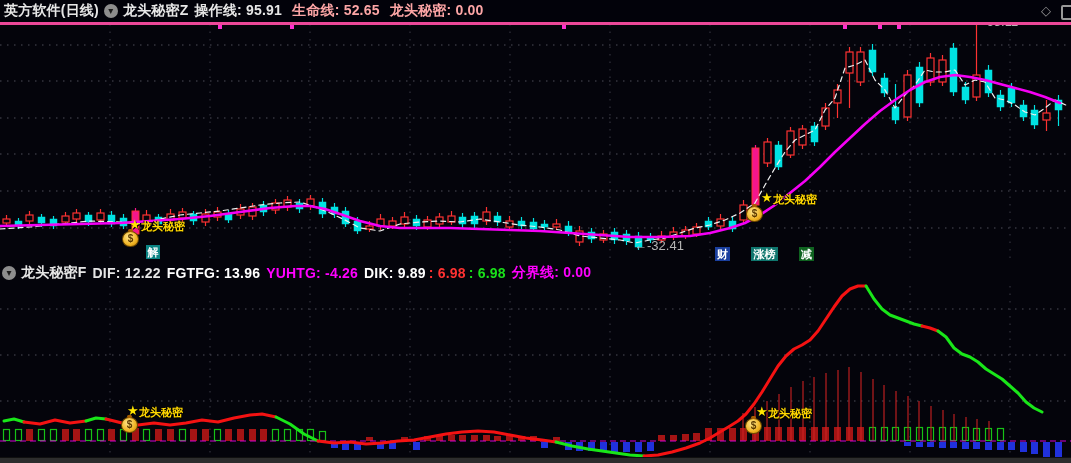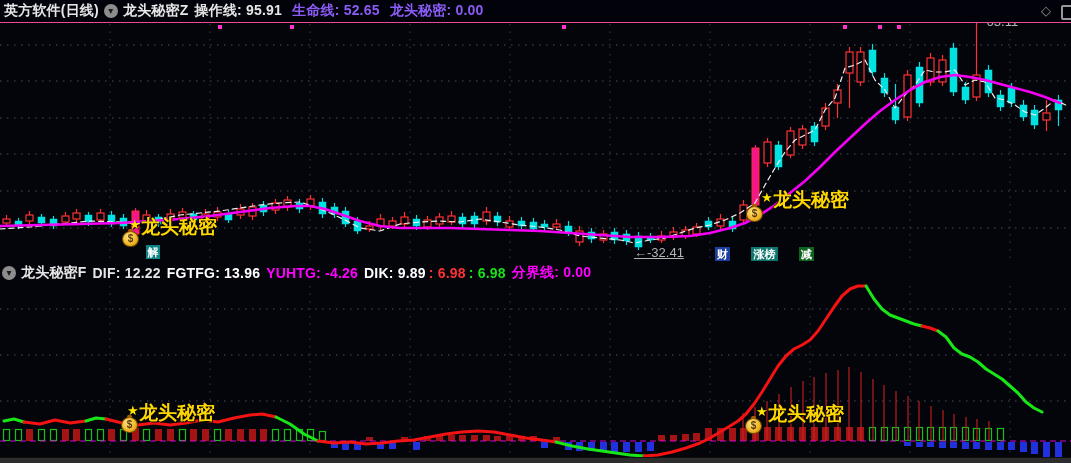--- a/index.html
+++ b/index.html
@@ -1,37 +1,37 @@
 <!DOCTYPE html>
 <html><head>
 <meta charset="utf-8">
 <style>
   html,body{margin:0;padding:0;background:#000;}
   .screen{position:relative;width:1071px;height:463px;background:#04040b;overflow:hidden;
     font-family:"Liberation Sans","DejaVu Sans",sans-serif;}
   
   .hbar{position:absolute;left:0;width:100%;display:flex;align-items:center;white-space:nowrap;
     font-size:14px;font-weight:700;letter-spacing:0.2px;}
-  #topbar{top:0;height:22px;border-bottom:1px solid #ec4899;background:#02020a;z-index:30;}
+  #topbar{top:0;height:22px;border-bottom:3px solid #ec4899;background:#02020a;z-index:30;}
   #subbar{top:263px;height:20px;z-index:30;}
-  .fw{color:#e6e6e6}.fm{color:#8b5cf6}.fy{color:#ffffff}.fr{color:#ff3232}.fg{color:#1ae01a}.fmag{color:#ff00ff}
+  .fw{color:#e6e6e6}.fm{color:#fca5a5}.fy{color:#ffffff}.fr{color:#ff3232}.fg{color:#1ae01a}.fmag{color:#ff00ff}
   .sp{margin-left:10px}.sps{margin-left:6px}
   .chev{width:14px;height:14px;border-radius:50%;background:#8d8d8d;color:#1c1c1c;
     font-size:10px;line-height:13px;text-align:center;margin:0 5px;font-weight:700;cursor:pointer;}
   .winicons{position:absolute;top:3px;right:0;width:36px;height:16px;z-index:31;}
   .dia{position:absolute;left:6px;top:0;color:#999;font-size:13px;line-height:15px;cursor:pointer;}
   .maxi{position:absolute;left:26px;top:2px;width:11px;height:11px;border:2px solid #999;border-radius:2px;cursor:pointer;}
   
   svg{position:absolute;left:0;top:0;z-index:10;}
   .grid{stroke:#4c4c58;stroke-width:1;stroke-dasharray:1.5 5.5;}
   .gridv{stroke:#3a3a46;stroke-width:1;stroke-dasharray:1.5 6;}
   
   #ov{position:absolute;left:0;top:0;width:100%;height:100%;z-index:20;pointer-events:none;}
   .star{position:absolute;color:#ffe400;font-size:13px;line-height:12px;text-shadow:1px 1px 0 #000;}
-  .siglab{position:absolute;color:#ffd700;font-size:19px;font-weight:700;line-height:13px;
+  .siglab{position:absolute;color:#ffd700;font-size:11px;font-weight:700;line-height:13px;
     text-shadow:1px 1px 0 #000,-1px 0 0 #000;}
   .bag{position:absolute;width:15px;height:14px;border-radius:50% 50% 48% 48%;
     background:radial-gradient(circle at 40% 35%,#ffe890,#f0b322 60%,#c07d08);
     border:1px solid #6e4a00;color:#5c3a00;font-size:10px;font-weight:700;text-align:center;line-height:13px;}
   .bag:before{content:"";position:absolute;left:5px;top:-3px;width:5px;height:3px;background:#a65e00;border-radius:2px;}
   .badge{position:absolute;height:14px;color:#fff;font-size:11px;font-weight:700;text-align:center;line-height:14px;}
   .price{position:absolute;color:#b4b4b4;font-size:13px;font-weight:400;line-height:13px;}
   .dstrip{position:absolute;left:0;top:457px;width:100%;height:6px;background:#2d2d2d;border-top:1px solid #101010;z-index:15;}
 </style>
 </head>
@@ -415,21 +415,21 @@
       <rect x="1031" y="110" width="7" height="15" fill="#00e2e2" stroke="#00e2e2" stroke-width="0.5"></rect>
       <line x1="1046.5" y1="100" x2="1046.5" y2="131" stroke="#fd3232" stroke-width="1.2"></line>
       <rect x="1043" y="113" width="7" height="7" fill="#04040b" stroke="#fd3232" stroke-width="1.2"></rect>
       <line x1="1058.5" y1="95" x2="1058.5" y2="126" stroke="#00e2e2" stroke-width="1.2"></line>
       <rect x="1055" y="100" width="7" height="10" fill="#00e2e2" stroke="#00e2e2" stroke-width="0.5"></rect>
       <polyline points="0,229 30,227 60,224 90,221 120,222 140,224 160,219 180,215 200,213 220,211 240,208 260,205 280,203 300,202 315,207 330,213 345,220 360,228 380,231 400,224 420,222 440,221 460,222 480,219 500,222 520,225 540,227 560,230 580,236 600,238 620,240 635,243 650,240 665,238 680,233 695,228 710,225 725,220 740,213 755,203 765,185 775,168 785,152 795,140 805,135 815,130 825,110 835,98 845,68 855,65 865,60 875,80 885,90 895,108 905,95 915,85 925,70 935,72 945,72 955,70 965,85 975,80 985,82 995,98 1005,100 1015,105 1025,112 1035,115 1045,108 1055,100 1068,106" fill="none" stroke="#efefef" stroke-width="1.2" stroke-linejoin="round" stroke-linecap="round" stroke-dasharray="5 4"></polyline>
       <polyline points="0,226 40,225 80,224 120,223 150,221 180,219 210,216 240,212 270,208 295,206 310,206 325,209 340,214 360,221 380,226 400,228 450,228 480,229 510,230 540,231 570,233 600,235 630,237 660,237 690,236 710,233 730,228 745,223 760,215 775,205 790,193 805,181 820,167 835,152 850,138 865,124 880,111 895,100 910,90 925,82 940,77 955,75 970,77 985,80 1000,84 1015,88 1030,92 1045,97 1060,103" fill="none" stroke="#f500f5" stroke-width="2.6" stroke-linejoin="round" stroke-linecap="round"></polyline>
     </svg>
   <div id="ov">
       <div class="price" style="left: 979px; top: 15px;">~63.11</div>
-      <div class="price" style="left: 634px; top: 246px; text-decoration: underline;">←-32.41</div>
+      <div class="price" style="left: 634px; top: 239px;">←-32.41</div>
       <div class="star" style="left: 129px; top: 219px;">★</div>
       <div class="siglab" style="left: 141px; top: 220px;">龙头秘密</div>
       <div class="bag" style="left: 122px; top: 231px;">$</div>
       <div class="star" style="left: 761px; top: 192px;">★</div>
       <div class="siglab" style="left: 773px; top: 193px;">龙头秘密</div>
       <div class="bag" style="left: 746px; top: 206px;">$</div>
       <div class="badge" style="left: 146px; top: 245px; background: rgb(11, 132, 132); width: 14px;">解</div>
       <div class="badge" style="left: 715px; top: 247px; background: rgb(26, 63, 158); width: 15px;">财</div>
       <div class="badge" style="left: 751px; top: 247px; background: #0f766e; width: 27px;">涨榜</div>
       <div class="badge" style="left: 799px; top: 247px; background: rgb(15, 99, 32); width: 15px;">减</div>

